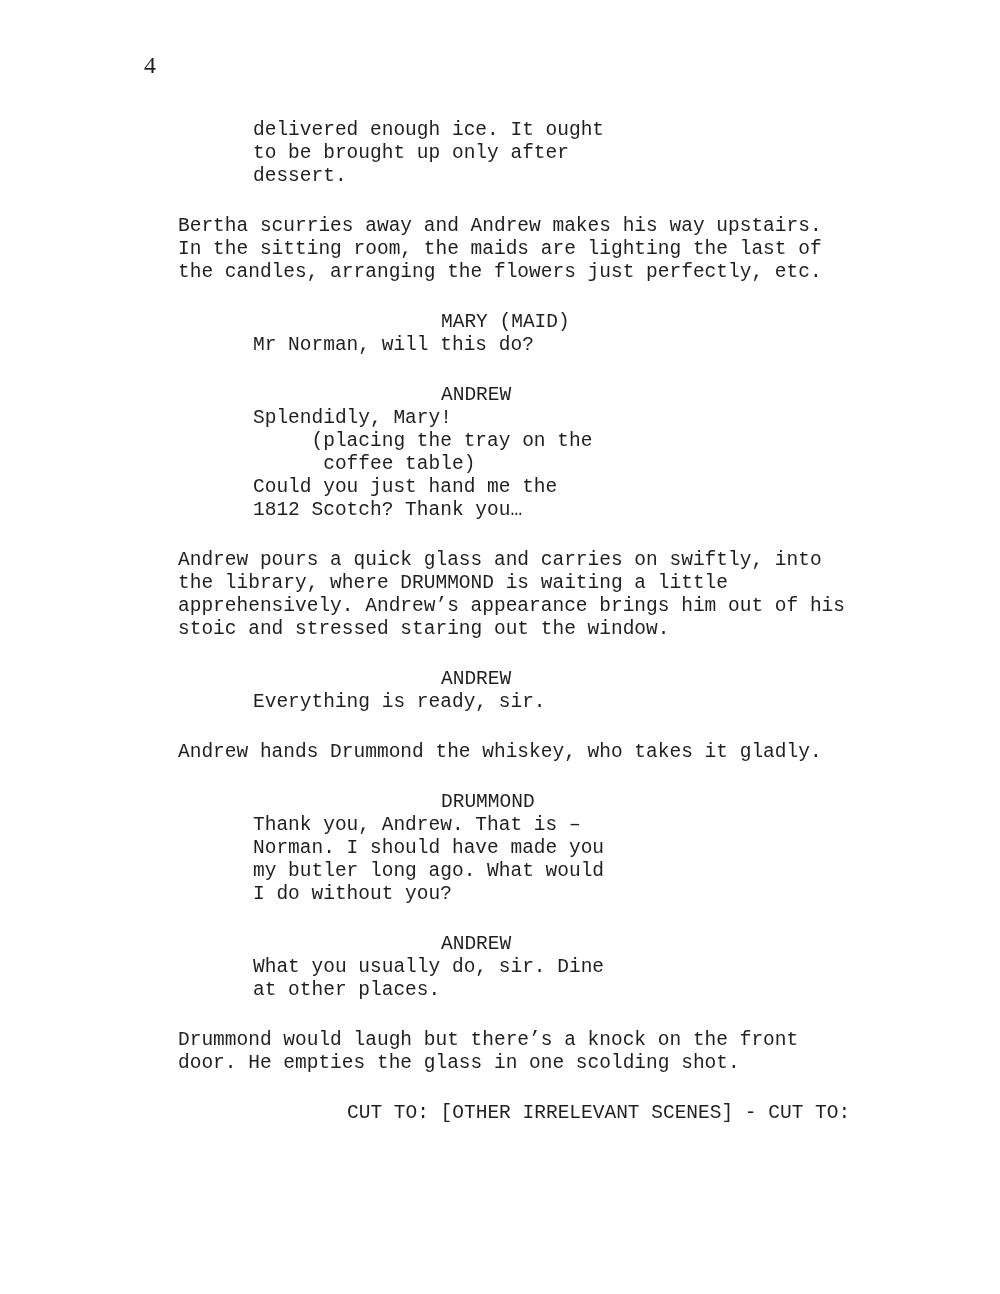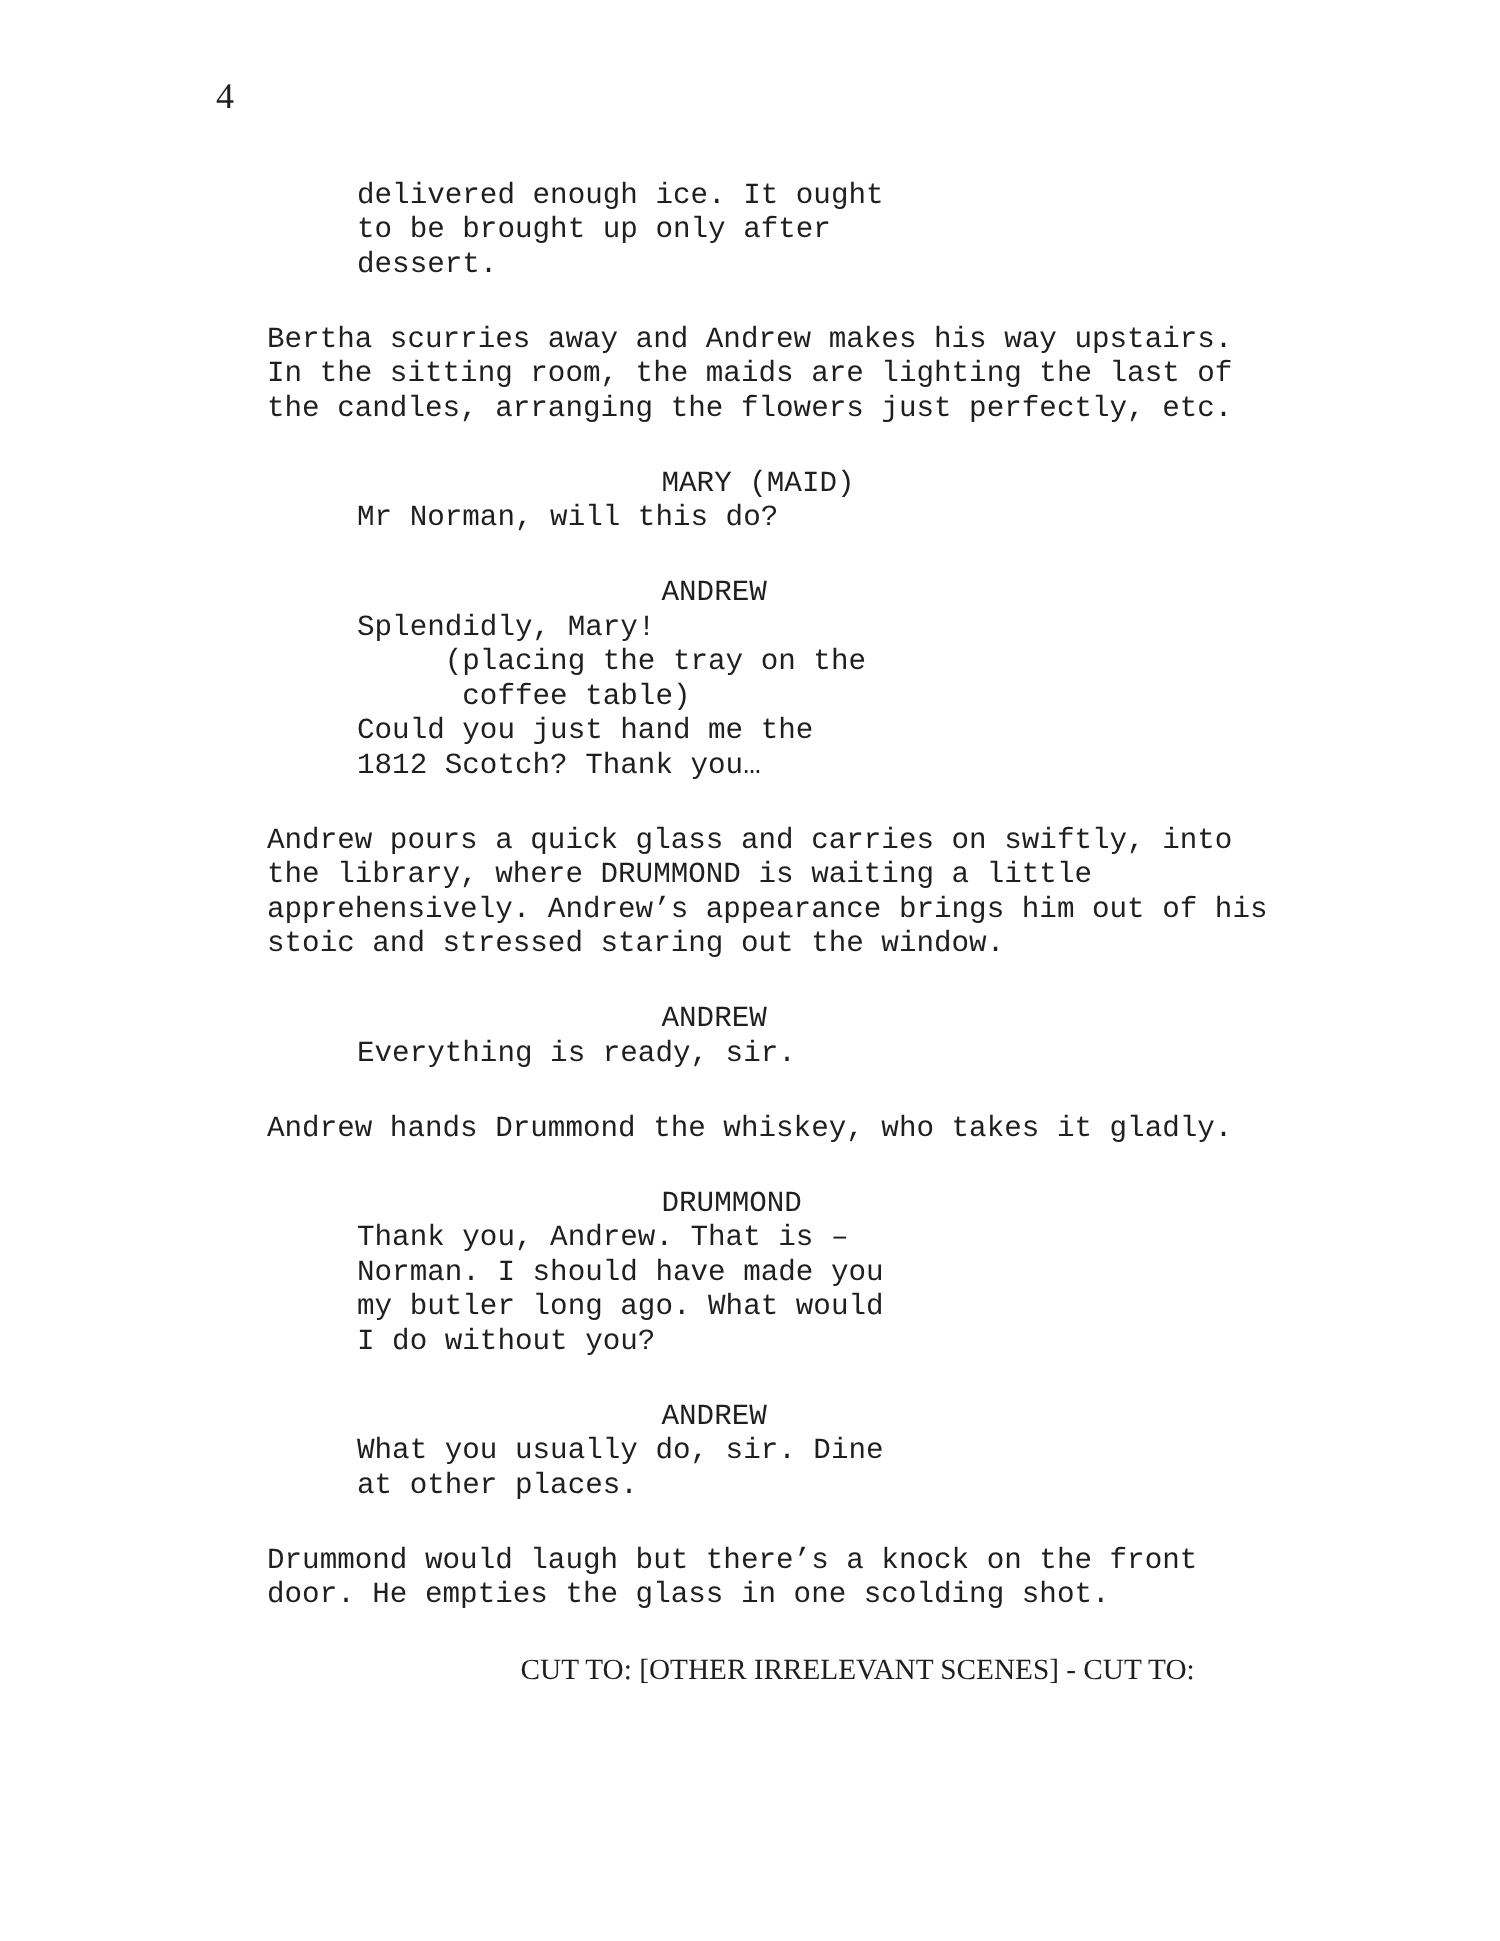--- a/index.html
+++ b/index.html
@@ -32,23 +32,23 @@
     left: 178px;
     top: 119px;
     width: 700px;
     white-space: pre;
   }
   .block { margin-bottom: 27px; }
   .block:last-child { margin-bottom: 0; }
   .line { white-space: pre; }
   .action .line { margin-left: 0; }
   .dialogue .line,
-  .speech .line { margin-left: 60px; }
+  .speech .line { margin-left: 75px; }
   .speech .character-line { margin-left: 263px; }
-  .transition .line { margin-left: 169px; font-family: Liberation Serif, serif; }
+  .transition .line { margin-left: 169px; }
 </style>
 </head>
 <body>
 
 <div class="page">
   <div class="page-number">4</div>
   <div class="script-body" id="script-body"><div class="block dialogue"><div class="line">delivered enough ice. It ought</div><div class="line">to be brought up only after</div><div class="line">dessert.</div></div><div class="block action"><div class="line">Bertha scurries away and Andrew makes his way upstairs.</div><div class="line">In the sitting room, the maids are lighting the last of</div><div class="line">the candles, arranging the flowers just perfectly, etc.</div></div><div class="block speech"><div class="character-line">MARY (MAID)</div><div class="line">Mr Norman, will this do?</div></div><div class="block speech"><div class="character-line">ANDREW</div><div class="line">Splendidly, Mary!</div><div class="line">     (placing the tray on the</div><div class="line">      coffee table)</div><div class="line">Could you just hand me the</div><div class="line">1812 Scotch? Thank you…</div></div><div class="block action"><div class="line">Andrew pours a quick glass and carries on swiftly, into</div><div class="line">the library, where DRUMMOND is waiting a little</div><div class="line">apprehensively. Andrew’s appearance brings him out of his</div><div class="line">stoic and stressed staring out the window.</div></div><div class="block speech"><div class="character-line">ANDREW</div><div class="line">Everything is ready, sir.</div></div><div class="block action"><div class="line">Andrew hands Drummond the whiskey, who takes it gladly.</div></div><div class="block speech"><div class="character-line">DRUMMOND</div><div class="line">Thank you, Andrew. That is –</div><div class="line">Norman. I should have made you</div><div class="line">my butler long ago. What would</div><div class="line">I do without you?</div></div><div class="block speech"><div class="character-line">ANDREW</div><div class="line">What you usually do, sir. Dine</div><div class="line">at other places.</div></div><div class="block action"><div class="line">Drummond would laugh but there’s a knock on the front</div><div class="line">door. He empties the glass in one scolding shot.</div></div><div class="block transition"><div class="line">CUT TO: [OTHER IRRELEVANT SCENES] - CUT TO:</div></div></div>
 </div>
 
 </body></html>

